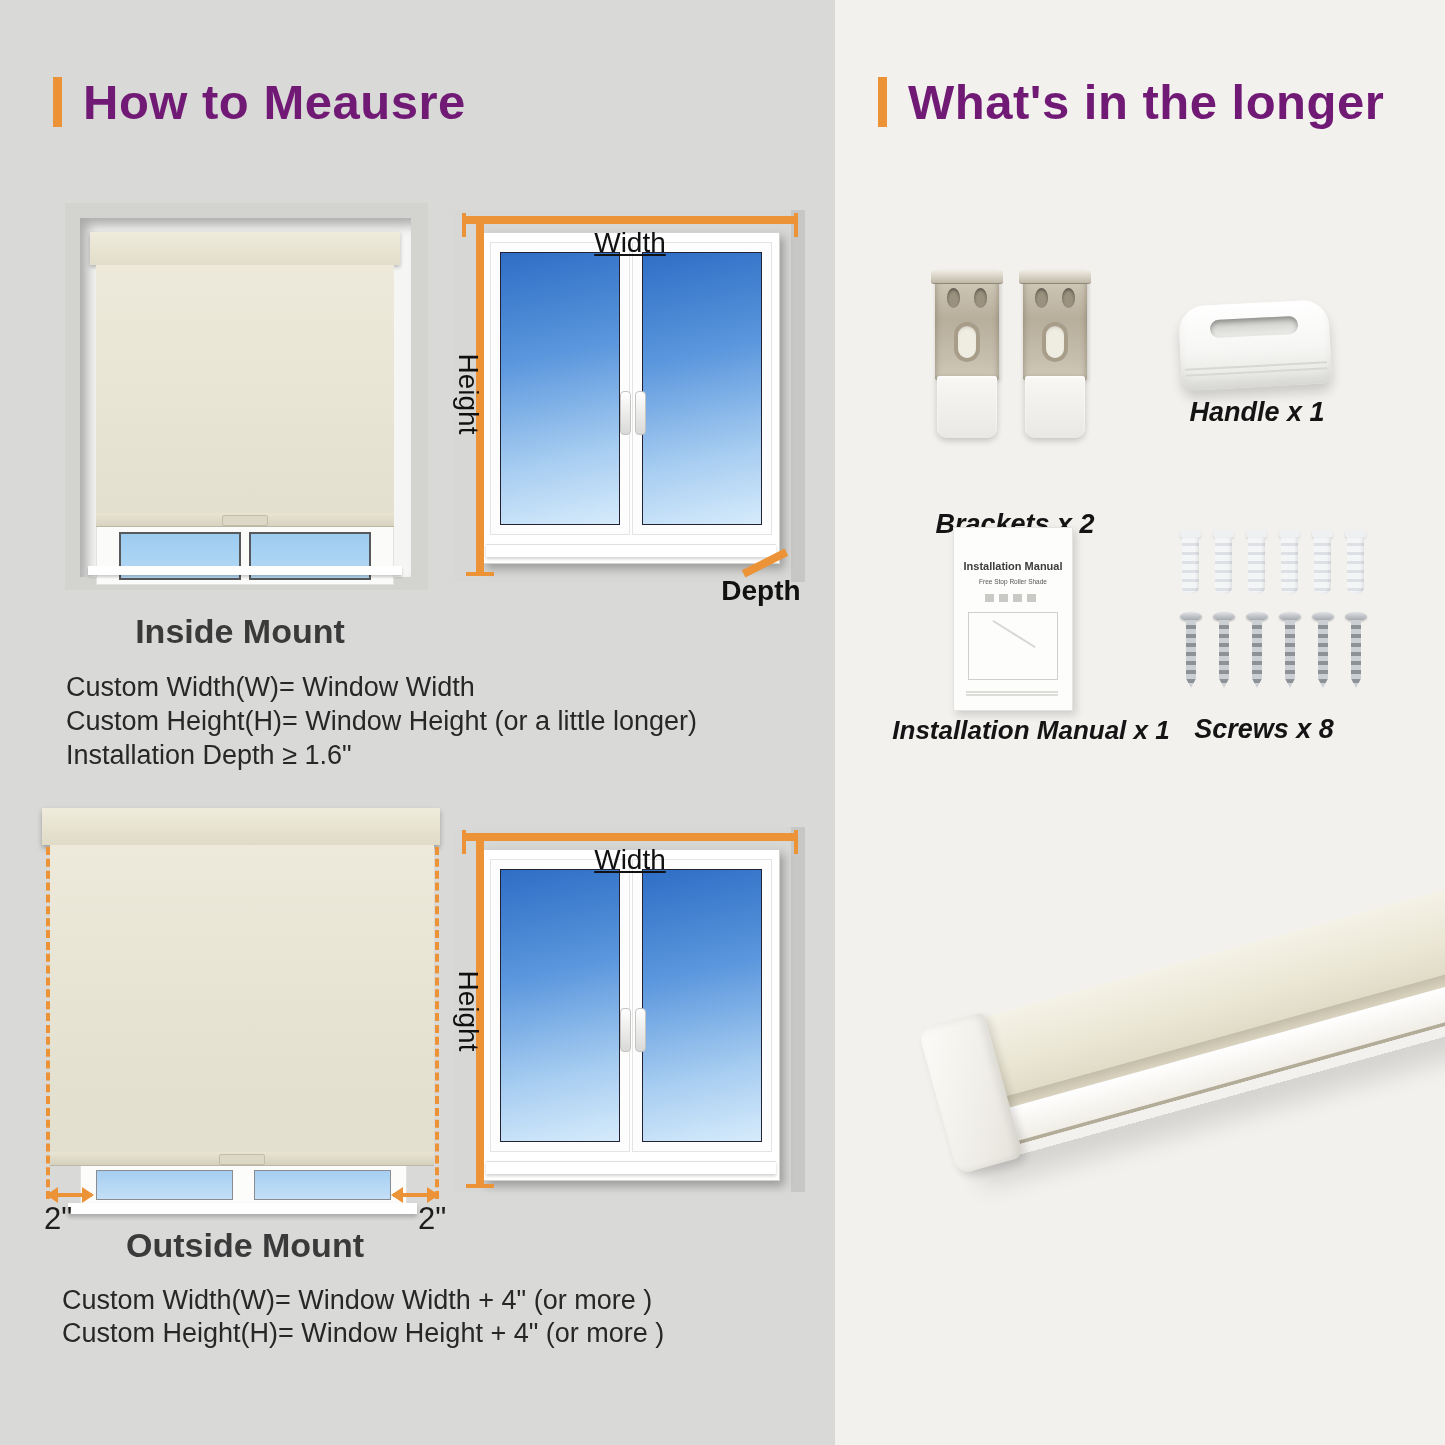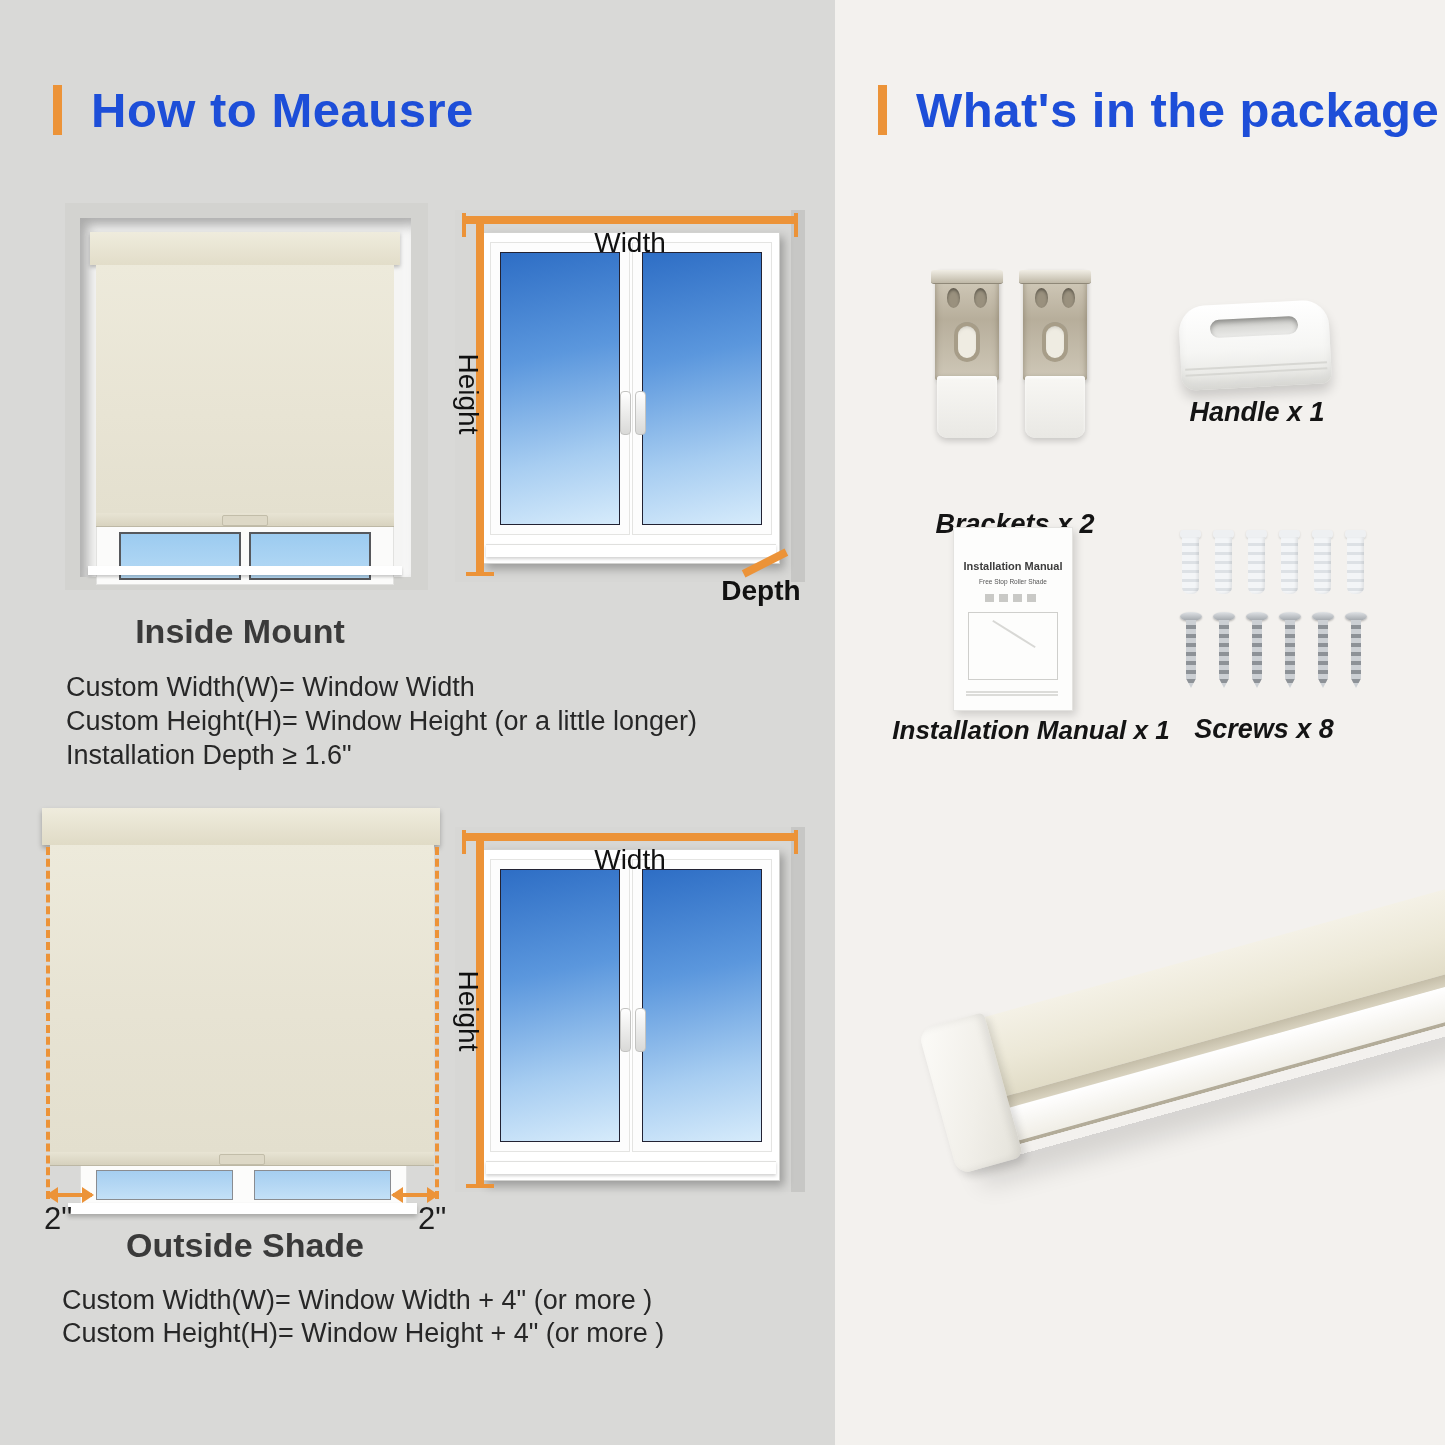--- a/index.html
+++ b/index.html
@@ -5,21 +5,21 @@
   html,body{margin:0;padding:0;}
   .page{position:relative;width:1445px;height:1445px;overflow:hidden;
         font-family:"Liberation Sans", sans-serif;background:#d9d9d7;}
   .panel{position:absolute;top:0;height:1445px;}
   .panel-left{left:0;width:835px;background:#d9d9d7;}
   .panel-right{left:835px;width:610px;background:#f3f1ee;}
 
   
   .title-row{position:absolute;display:flex;align-items:center;}
   .accent-bar{width:9px;height:50px;background:var(--accent,#ec9338);margin-right:21px;}
-  .big-title{font-size:49px;font-weight:bold;color:#1d4ed8;margin:8px;letter-spacing:.5px;white-space:nowrap;text-align:center;}
+  .big-title{font-size:49px;font-weight:bold;color:#701a75;margin:0;letter-spacing:.5px;white-space:nowrap;text-align:center;}
   .tl{left:53px;top:74px;}
   .tr{left:43px;top:74px;}
 
   
   .sec-heading{position:absolute;margin:0;font-size:34px;font-weight:bold;color:#3a3a3a;text-align:center;width:400px;}
   .h-inside{left:40px;top:612px;}
   .h-outside{left:45px;top:1226px;}
   .body-line{position:absolute;margin:0;font-size:27px;color:#272727;white-space:nowrap;}
   .bl1{left:66px;top:672px;}
   .bl2{left:66px;top:706px;}
@@ -58,21 +58,21 @@
   .wdh-l{left:137px;} .wdh-r{left:152px;}
   .wd-sill{position:absolute;left:3px;bottom:6px;right:3px;height:12px;background:#fff;border-top:1px solid #e0e0de;box-shadow:0 2px 3px rgba(0,0,0,.18);}
   .m-width{position:absolute;left:7px;top:6px;width:336px;height:8px;background:var(--accent,#ec9338);}
   .m-width .tick{position:absolute;top:-3px;width:4px;height:24px;background:var(--accent,#ec9338);}
   .tick-l{left:0;} .tick-r{right:0;}
   .m-height{position:absolute;left:21px;top:9px;width:8px;background:var(--accent,#ec9338);}
   .mh1{height:357px;} .mh2{height:352px;}
   .m-height .cap{position:absolute;left:-10px;width:28px;height:4px;background:var(--accent,#ec9338);}
   .cap-t{top:0;} .cap-b{bottom:0;}
   .m-label{position:absolute;font-size:28px;color:#111;}
-  .lab-width{left:0;width:100%;text-align:center;top:17px;}
+  .lab-width{left:0;width:100%;text-align:center;top:17px;text-decoration:underline;}
   .lab-height{left:-47px;top:168px;width:120px;text-align:center;transform:rotate(90deg);}
   .m-depth{position:absolute;left:286px;top:349px;width:48px;height:8px;background:var(--accent,#ec9338);transform:rotate(-27deg);}
   .lab-depth{left:246px;top:365px;width:120px;text-align:center;font-weight:bold;}
 
   
   .illus-outside{position:absolute;left:40px;top:795px;width:405px;height:445px;}
   .o-window{position:absolute;left:40px;top:368px;width:325px;height:42px;background:#fcfcfb;border:1px solid #e1e1df;}
   .o-pane{position:absolute;top:6px;height:28px;width:135px;background:linear-gradient(180deg,#a5cef0,#c3e0f7);border:1px solid #8a8c90;}
   .op-l{left:15px;} .op-r{right:15px;}
   .o-sill{position:absolute;left:28px;top:408px;width:349px;height:11px;background:#ffffff;box-shadow:0 3px 4px rgba(0,0,0,.22);}
@@ -255,30 +255,30 @@
         <i class="tick tick-r"></i>
       </div>
       <div class="m-label lab-width">Width</div>
       <div class="m-height mh2">
         <i class="cap cap-t"></i>
         <i class="cap cap-b"></i>
       </div>
       <div class="m-label lab-height">Height</div>
     </div>
 
-    <h2 class="sec-heading h-outside">Outside Shade</h2>
+    <h2 class="sec-heading h-outside">Outside Mount</h2>
     <p class="body-line ol1">Custom Width(W)= Window Width + 4"  (or more )</p>
     <p class="body-line ol2">Custom Height(H)= Window Height + 4" (or more )</p>
   </section>
 
   <section class="panel panel-right">
 
     <header class="title-row tr">
       <span class="accent-bar"></span>
-      <h1 class="big-title">What's in the package</h1>
+      <h1 class="big-title">What's in the longer</h1>
     </header>
 
     <div class="bracket bk1">
       <div class="bk-metal">
         <div class="bk-flange"></div>
         <span class="bk-hole bh-l"></span>
         <span class="bk-hole bh-r"></span>
         <span class="bk-key"></span>
       </div>
       <div class="bk-plastic"></div>

